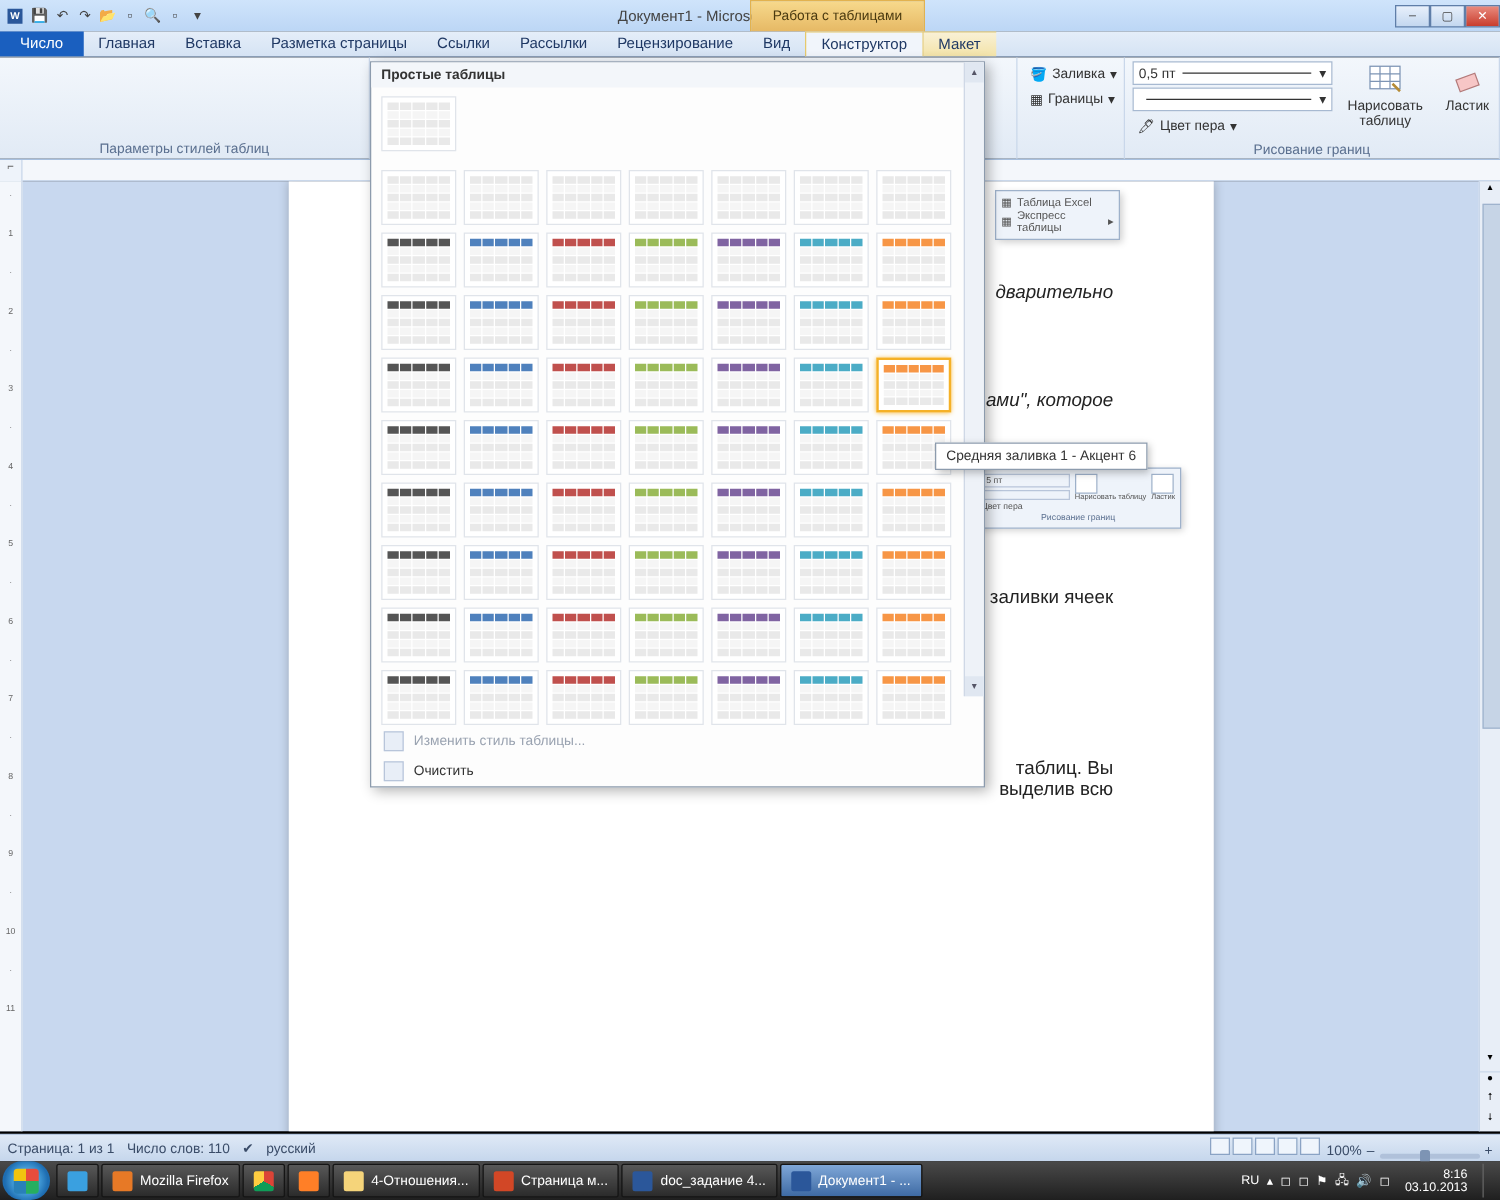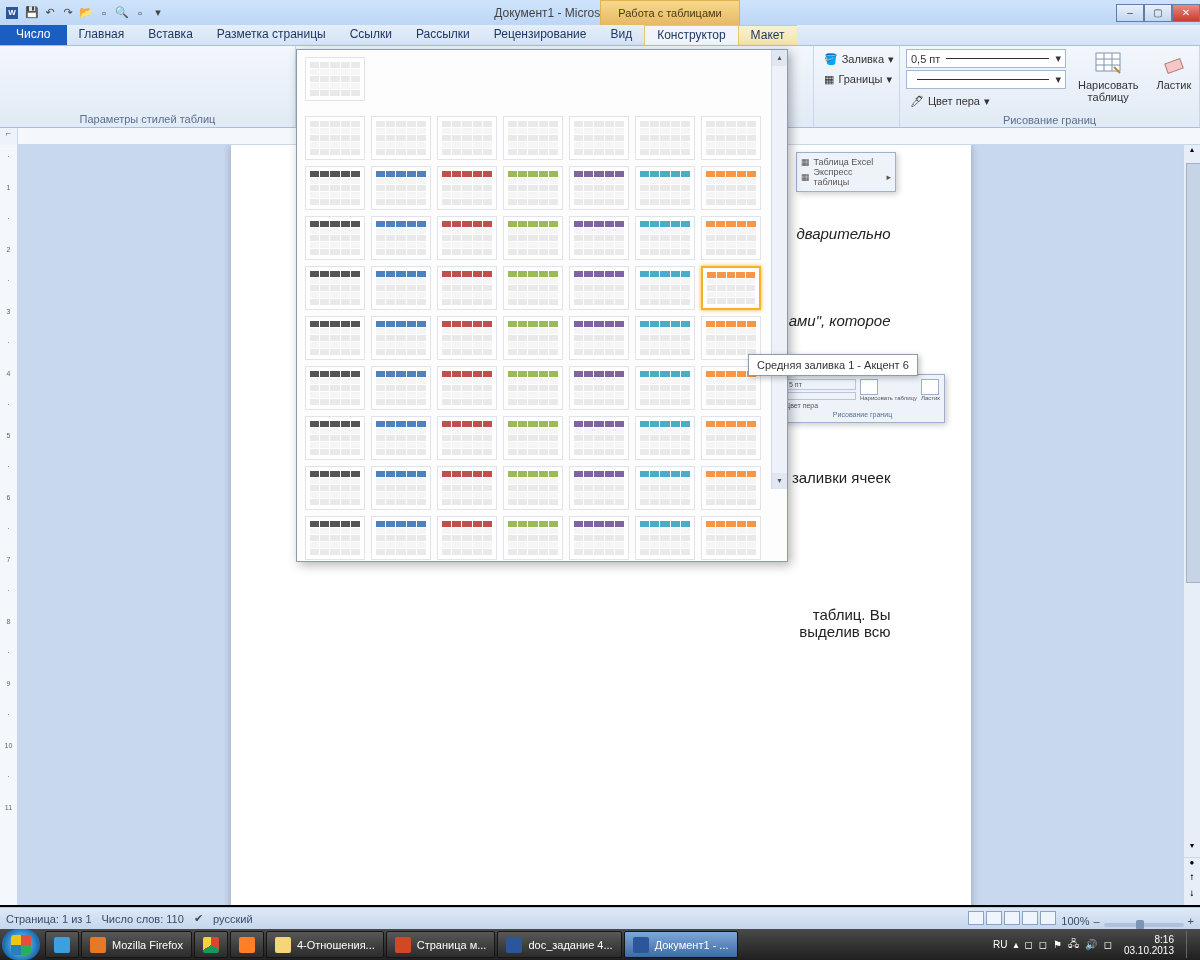--- a/index.html
+++ b/index.html
@@ -194,20 +194,21 @@
     <div class="thumb" style="height:420px"></div>
     <div style="flex:1"></div>
     <div style="height:16px;text-align:center;font-size:8px">▾</div>
     <div style="height:16px;text-align:center;font-size:8px;border-top:1px solid #c9d7ea">●</div>
     <div style="height:16px;text-align:center;font-size:8px">⭡</div>
     <div style="height:16px;text-align:center;font-size:8px">⭣</div>
   </div>
 </div>
 
 <div class="gallery">
+  <div class="shead">Простые таблицы</div>
   <div class="section">
       <div class="thumbs" id="thumbs-simple">
         <div class="thumb" style="--acc: #666;">
           <div class="tbl">
             <div></div>
             <div></div>
             <div></div>
             <div></div>
             <div></div>
             <div style="background: rgb(245, 245, 245);"></div>
@@ -2057,20 +2058,28 @@
             <div style="background: rgb(245, 245, 245);"></div>
             <div style="background: rgb(245, 245, 245);"></div>
             <div></div>
             <div></div>
             <div></div>
             <div></div>
             <div></div>
           </div>
         </div>
       </div>
+    </div>
+  <div class="cmd disabled">
+      <span class="ci"></span>
+      <span>Изменить стиль таблицы...</span>
+    </div>
+  <div class="cmd">
+      <span class="ci"></span>
+      <span>Очистить</span>
     </div>
   <div class="galscroll">
       <div class="up">▴</div>
       <div class="dn">▾</div>
     </div>
 </div>
 
 <div class="tooltip" style="left:748px;top:354px">Средняя заливка 1 - Акцент 6</div>
 
 <div class="miniribbon" style="left:796px;top:152px;width:100px">

